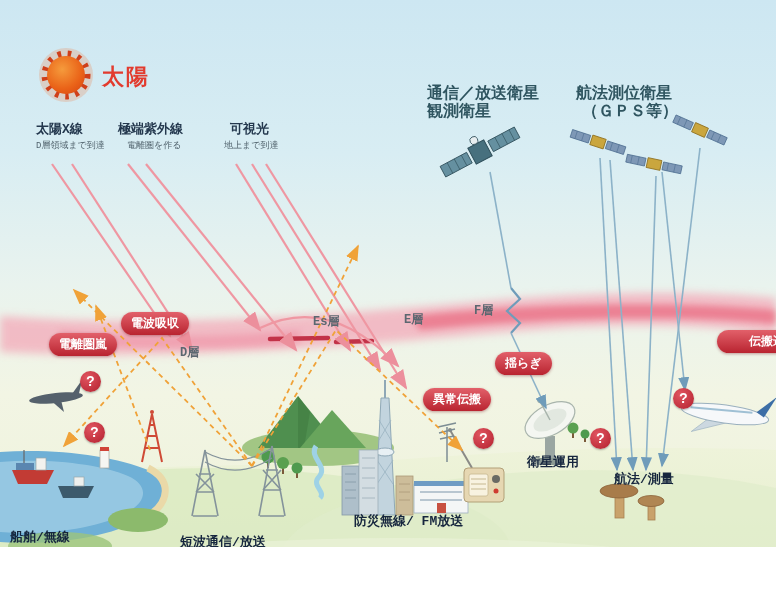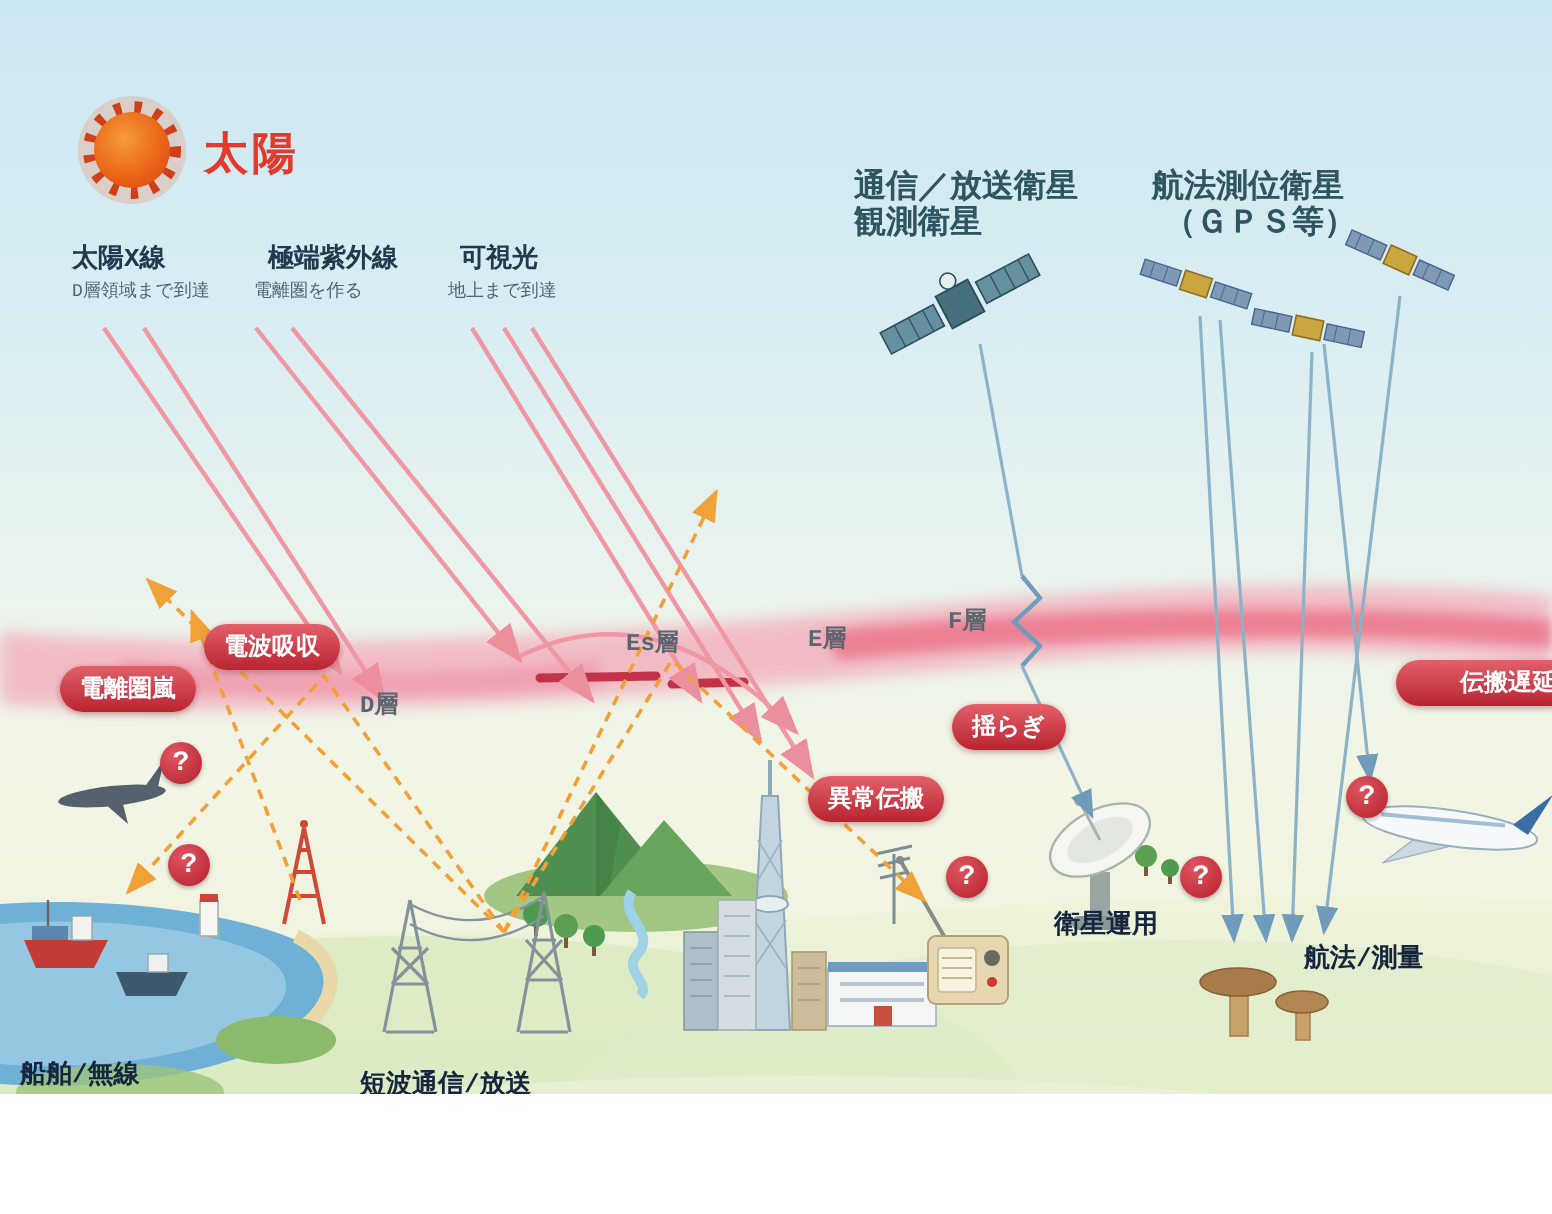--- a/index.html
+++ b/index.html
@@ -13,20 +13,21 @@
   .sun-label{font-size:22px;font-weight:bold;color:#e23b2e;letter-spacing:2px;}
   .ray-label{font-size:13px;font-weight:bold;color:#24384e;}
   .ray-sub{font-size:9px;color:#53656f;}
   .sat-label{font-size:16px;font-weight:bold;color:#2f5560;line-height:1.35;}
   .ion-title{font-size:28px;font-weight:bold;color:#e13246;letter-spacing:4px;text-shadow:0 0 8px rgba(255,255,255,.9);}
   .layer-label{font-size:12px;font-weight:bold;color:#5b6770;}
   .badge{
     background:linear-gradient(180deg,#e2606a,#b92430);color:#fff;
     font-size:12px;font-weight:bold;padding:3px 10px;border-radius:14px;
     box-shadow:0 1px 3px rgba(120,20,30,.4);
+    margin-left:19px;
   }
   .qmark{
     width:21px;height:21px;border-radius:50%;
     background:radial-gradient(circle at 35% 30%,#e05560,#b3202e);
     color:#fff;font-weight:bold;font-size:14px;
     display:flex;align-items:center;justify-content:center;
     box-shadow:0 1px 2px rgba(0,0,0,.3);
   }
   .ground-label{font-size:13px;font-weight:bold;color:#16263e;}
 </style>
@@ -266,21 +267,21 @@
     <circle cx="66" cy="75" r="27" fill="#f07030" opacity="0.22"></circle>
     <circle cx="66" cy="75" r="21" fill="none" stroke="#cf3f1a" stroke-width="7" stroke-dasharray="3.5 6.5"></circle>
     <circle cx="66" cy="75" r="19" fill="url(#sunGrad)"></circle>
   </g>
 </svg>
 
 <div class="abs sun-label" style="left:102px;top:62px;">太陽</div>
 
 <div class="abs ray-label" style="left:36px;top:120px;">太陽X線</div>
 <div class="abs ray-sub" style="left:36px;top:139px;">D層領域まで到達</div>
-<div class="abs ray-label" style="left:118px;top:120px;margin-left:16px;">極端紫外線</div>
+<div class="abs ray-label" style="left:118px;top:120px;">極端紫外線</div>
 <div class="abs ray-sub" style="left:127px;top:139px;">電離圏を作る</div>
 <div class="abs ray-label" style="left:230px;top:120px;">可視光</div>
 <div class="abs ray-sub" style="left:224px;top:139px;">地上まで到達</div>
 
 <div class="abs sat-label" style="left:427px;top:84px;">通信／放送衛星</div>
 <div class="abs sat-label" style="left:427px;top:102px;">観測衛星</div>
 <div class="abs sat-label" style="left:576px;top:84px;">航法測位衛星</div>
 <div class="abs sat-label" style="left:582px;top:102px;">（ＧＰＳ等）</div>
 
 
@@ -296,16 +297,17 @@
 <div class="abs badge" style="left:698px;top:330px;padding-left:32px;">伝搬遅延</div>
 
 <div class="abs qmark" style="left:80px;top:371px;">?</div>
 <div class="abs qmark" style="left:84px;top:422px;">?</div>
 <div class="abs qmark" style="left:473px;top:428px;">?</div>
 <div class="abs qmark" style="left:590px;top:428px;">?</div>
 <div class="abs qmark" style="left:673px;top:388px;">?</div>
 
 <div class="abs ground-label" style="left:10px;top:528px;">船舶/無線</div>
 <div class="abs ground-label" style="left:180px;top:533px;">短波通信/放送</div>
+<div class="abs ground-label" style="left:354px;top:512px;">防災無線/ FM放送</div>
 <div class="abs ground-label" style="left:527px;top:453px;">衛星運用</div>
-<div class="abs ground-label" style="left:652px;top:470px;">航法/測量</div>
+<div class="abs ground-label" style="left:614px;top:470px;">航法/測量</div>
 
 </div>
 
 </body></html>

